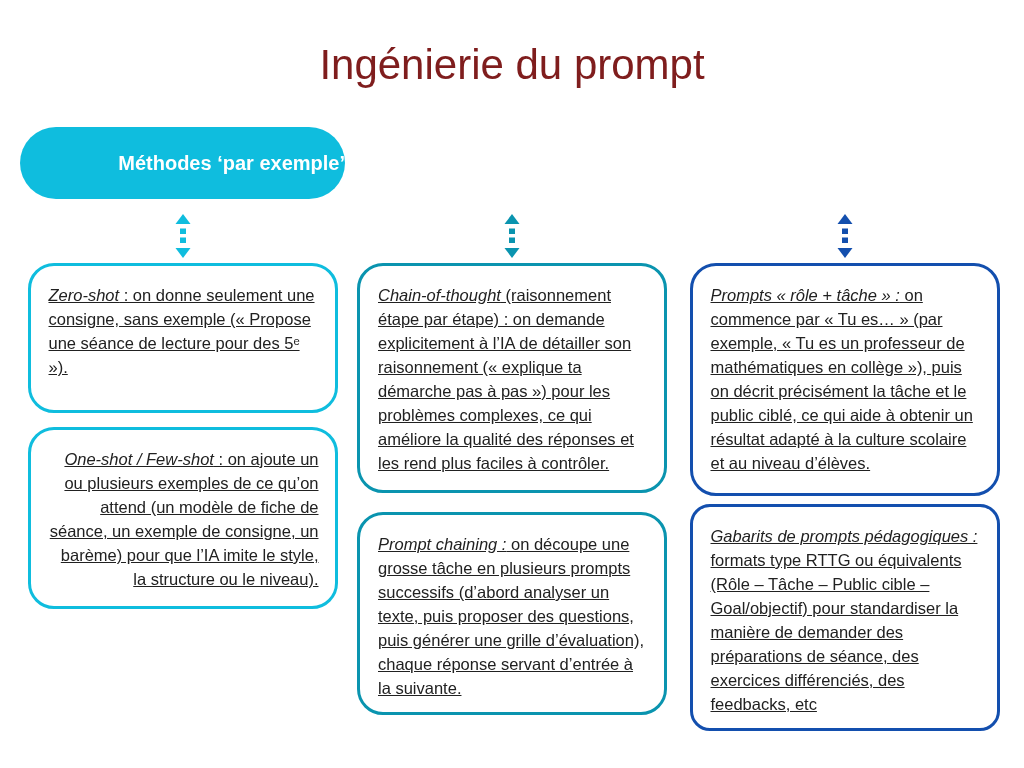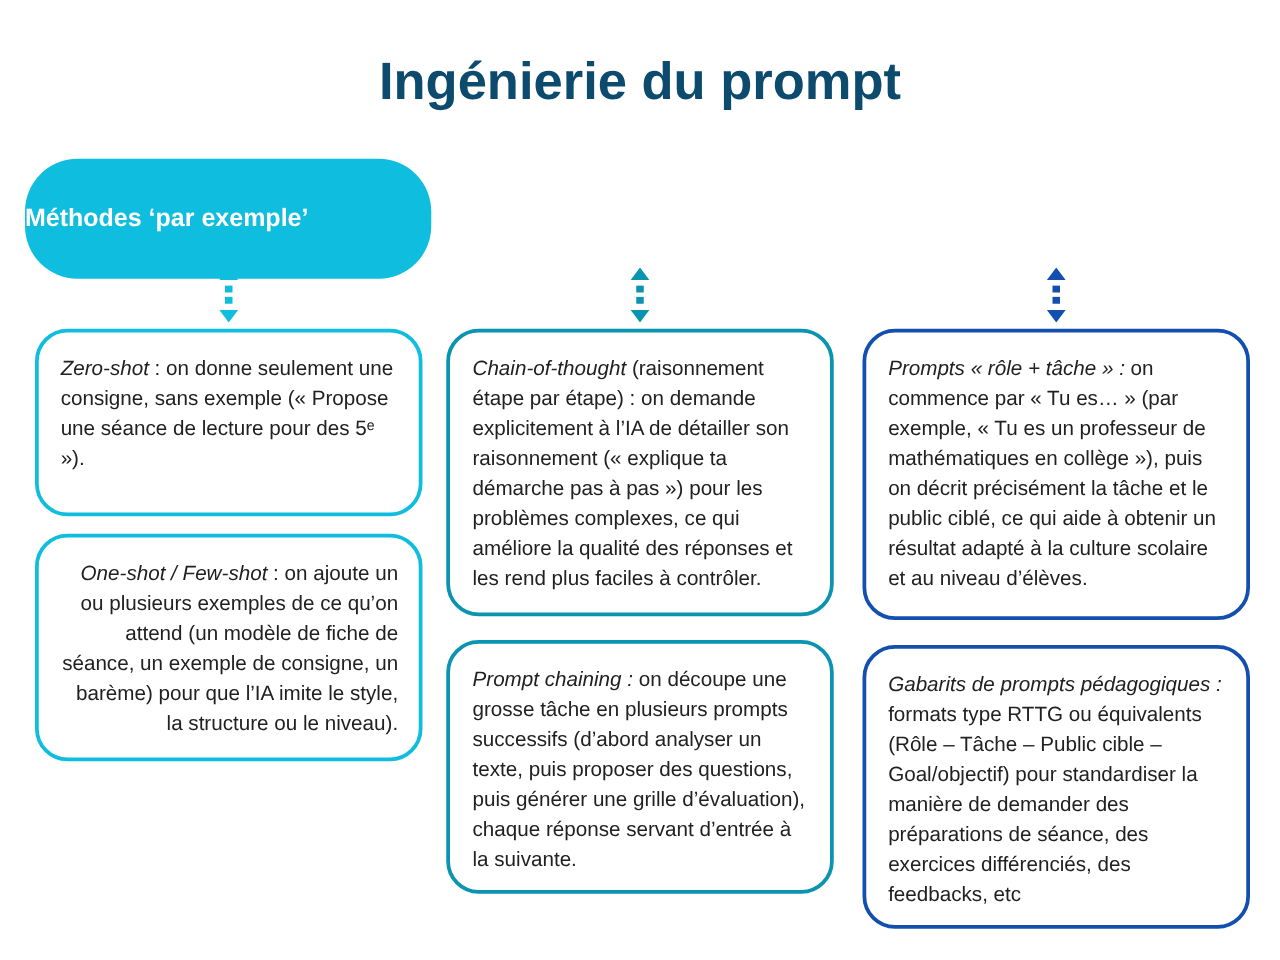--- a/index.html
+++ b/index.html
@@ -2,51 +2,51 @@
 <html lang="fr"><head>
 <meta charset="utf-8">
 <style>
   html,body{margin:0;padding:0;background:#ffffff;}
   .canvas{
     position:relative;width:1024px;height:768px;background:#ffffff;
     font-family:"Liberation Sans","DejaVu Sans",sans-serif;overflow:hidden;
   }
   .title{
     position:absolute;top:42px;left:0;width:1024px;text-align:center;
-    font-size:42px;font-weight:700;color:#0c4a6e;letter-spacing:0px;line-height:1.1;
+    font-size:42px;font-weight:400;color:#7f1d1d;letter-spacing:0px;line-height:1.1;
   }
   .column{position:absolute;top:0;height:768px;color:var(--c,#000);}
   .col-0{left:20px;width:325px;}
   .col-1{left:352px;width:320px;}
   .col-2{left:684px;width:321px;}
   .pill{
-    position:absolute;top:127px;left:0;width:100%;height:96px;
+    position:absolute;top:127px;left:0;width:100%;height:72px;
     background:var(--c,#000);border-radius:42px;
-    display:flex;align-items:center;justify-content:flex-start;
+    display:flex;align-items:center;justify-content:flex-end;
     color:#ffffff;font-weight:bold;font-size:20px;text-align:center;
   }
   .arrow{
     position:absolute;top:214px;left:50%;transform:translateX(-50%);
     display:block;
   }
   .box{
     position:absolute;left:50%;transform:translateX(-50%);
     width:310px;box-sizing:border-box;background:#ffffff;
     border:3.5px solid var(--c,#000);border-radius:26px;
     padding:17px 16px 12px 18px;
-    color:#212121;font-size:16.5px;line-height:24px;
+    color:#212121;font-size:16.5px;line-height:24px;text-decoration:underline;
   }
   .box p{margin:0;}
   .box em{font-style:italic;}
   .col-0 .box-a{top:263px;min-height:150px;}
   .col-0 .box-b{top:427px;min-height:182px;text-align:right;}
   .col-1 .box-a{top:263px;min-height:230px;}
   .col-1 .box-b{top:512px;min-height:198px;}
   .col-2 .box-a{top:263px;min-height:233px;}
-  .col-2 .box-b{top:516px;min-height:226px;}
+  .col-2 .box-b{top:504px;min-height:226px;border-radius:20px;}
 </style>
 </head>
 <body>
 
 <div class="canvas">
 
   <div class="title">Ingénierie du prompt</div>
 
   <div class="column col-0" style="--c: #0FBDDE;">
     <div class="pill">

